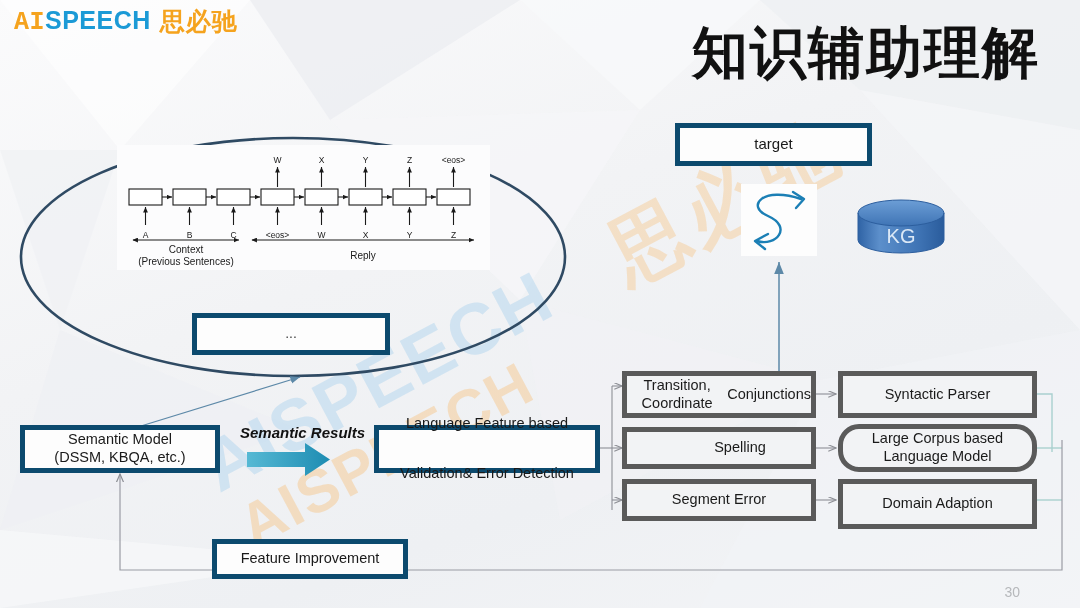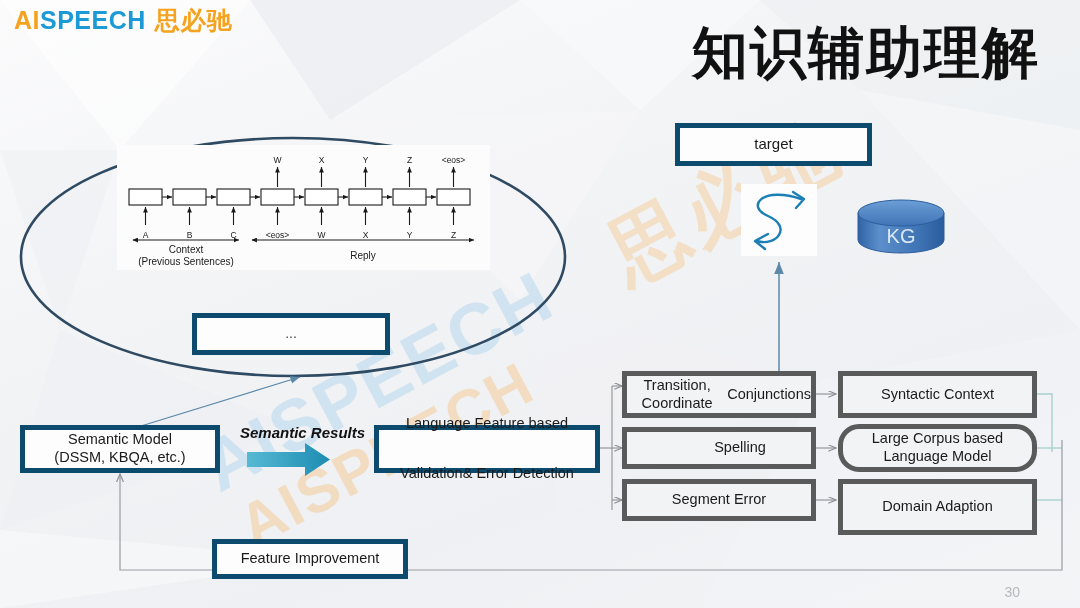--- a/index.html
+++ b/index.html
@@ -13,21 +13,21 @@
 
   
   .bg-base{position:absolute;inset:0;background:
       linear-gradient(160deg,#fbfbfc 0%,#f2f3f5 40%,#eef0f3 70%,#f4f5f7 100%);}
   .bg-poly{position:absolute;inset:0;}
   .bg-poly svg{width:100%;height:100%;display:block;}
 
   
   .logo{position:absolute;left:14px;top:8px;display:flex;align-items:center;gap:9px;}
   .logo-mark{font-size:25px;font-weight:bold;letter-spacing:.5px;line-height:1;}
-  .logo-mark .a{color:#f5a31e;}
+  .logo-mark .a{color:#f5a31e;font-family:Liberation Mono, monospace;}
   .logo-mark .b{color:#1b9ad6;}
   .logo-cn{font-size:25px;font-weight:bold;color:#f5a31e;letter-spacing:1px;
            font-family:"DejaVu Sans",sans-serif;line-height:1;}
 
   
   .title{position:absolute;right:40px;top:16px;font-size:56px;font-weight:bold;
          color:#111;letter-spacing:2px;font-family:"DejaVu Sans",sans-serif;}
 
   
   .wm{position:absolute;pointer-events:none;font-weight:bold;}
@@ -250,24 +250,24 @@
     <span>Conjunctions</span>
   </div>
   <div class="box grayish" style="left:622px;top:427px;width:194px;height:42px;font-size:14.5px;flex-direction:column;padding-left:42px;">
     <span>Spelling</span>
   </div>
   <div class="box grayish" style="left:622px;top:479px;width:194px;height:42px;font-size:14.5px;flex-direction:column;">
     <span>Segment Error</span>
   </div>
 
   <div class="box grayish" style="left:838px;top:371px;width:199px;height:47px;font-size:14.5px;flex-direction:column;">
-    <span>Syntactic Context</span>
+    <span>Syntactic Parser</span>
   </div>
   <div class="box grayish" style="left:838px;top:424px;width:199px;height:48px;font-size:14.5px;flex-direction:column;border-radius:21px;">
     <span>Large Corpus based</span>
     <span>Language Model</span>
   </div>
-  <div class="box grayish" style="left:838px;top:479px;width:199px;height:56px;font-size:14.5px;flex-direction:column;">
+  <div class="box grayish" style="left:838px;top:479px;width:199px;height:50px;font-size:14.5px;flex-direction:column;">
     <span>Domain Adaption</span>
   </div>
 
   <div class="pagenum">30</div>
 </div>
 
 </body></html>

